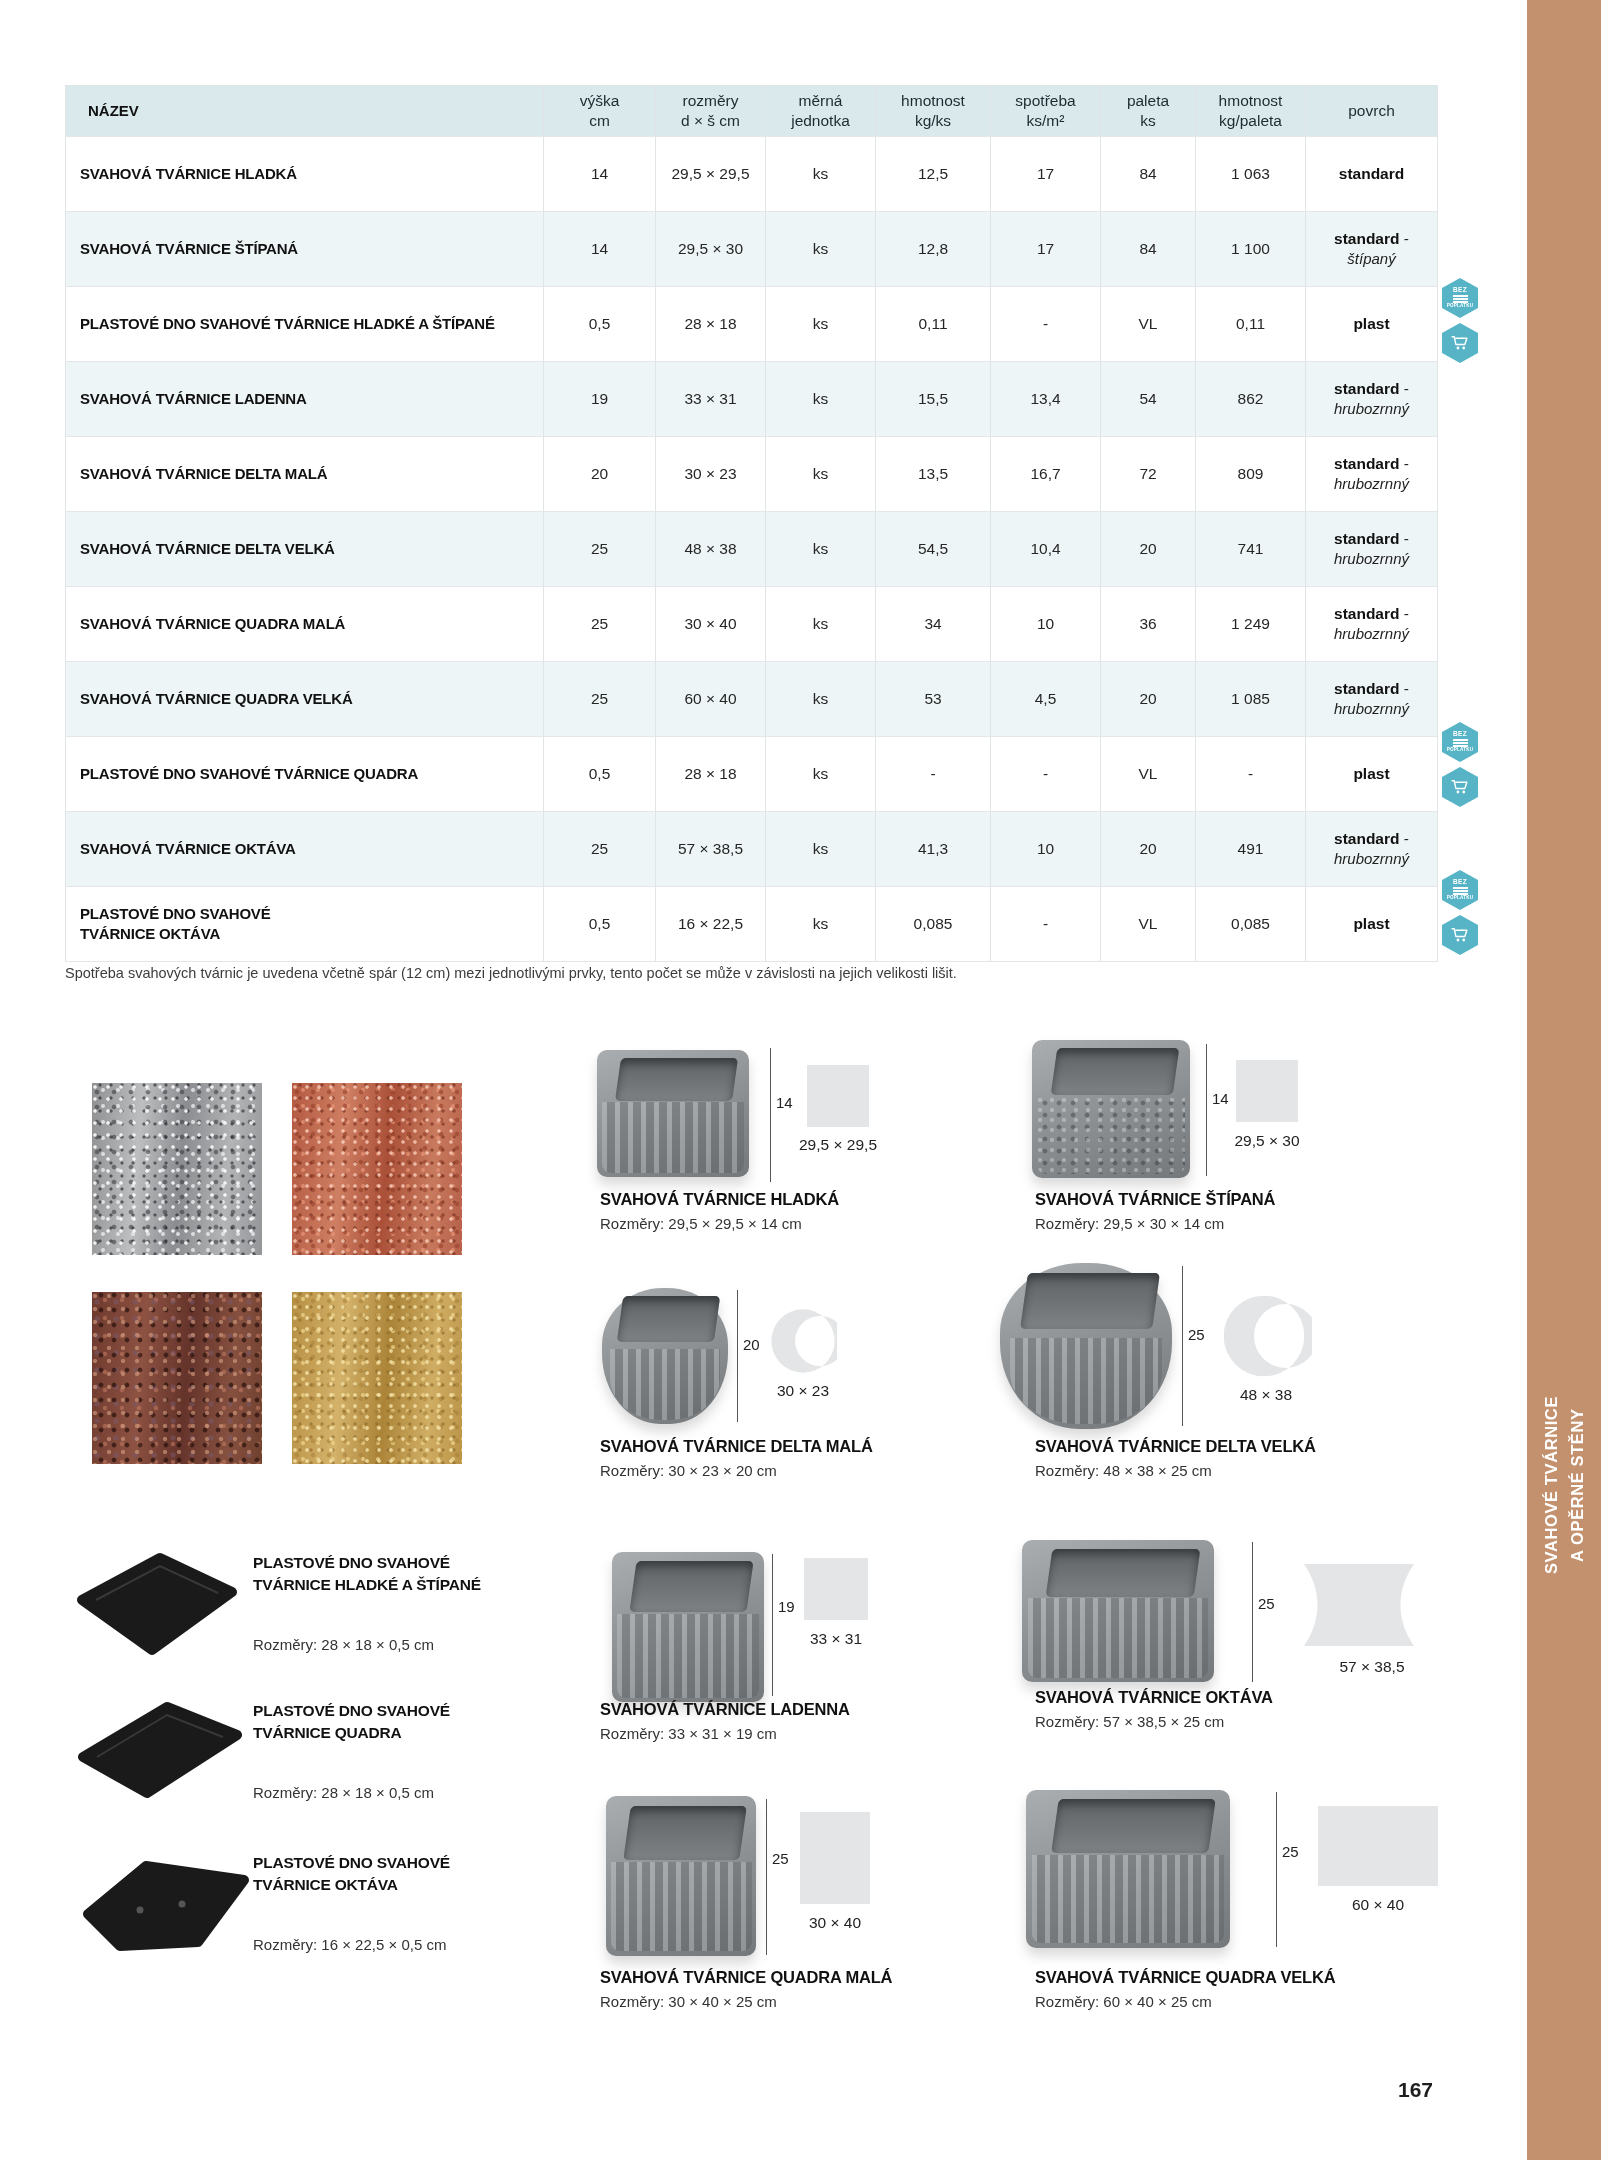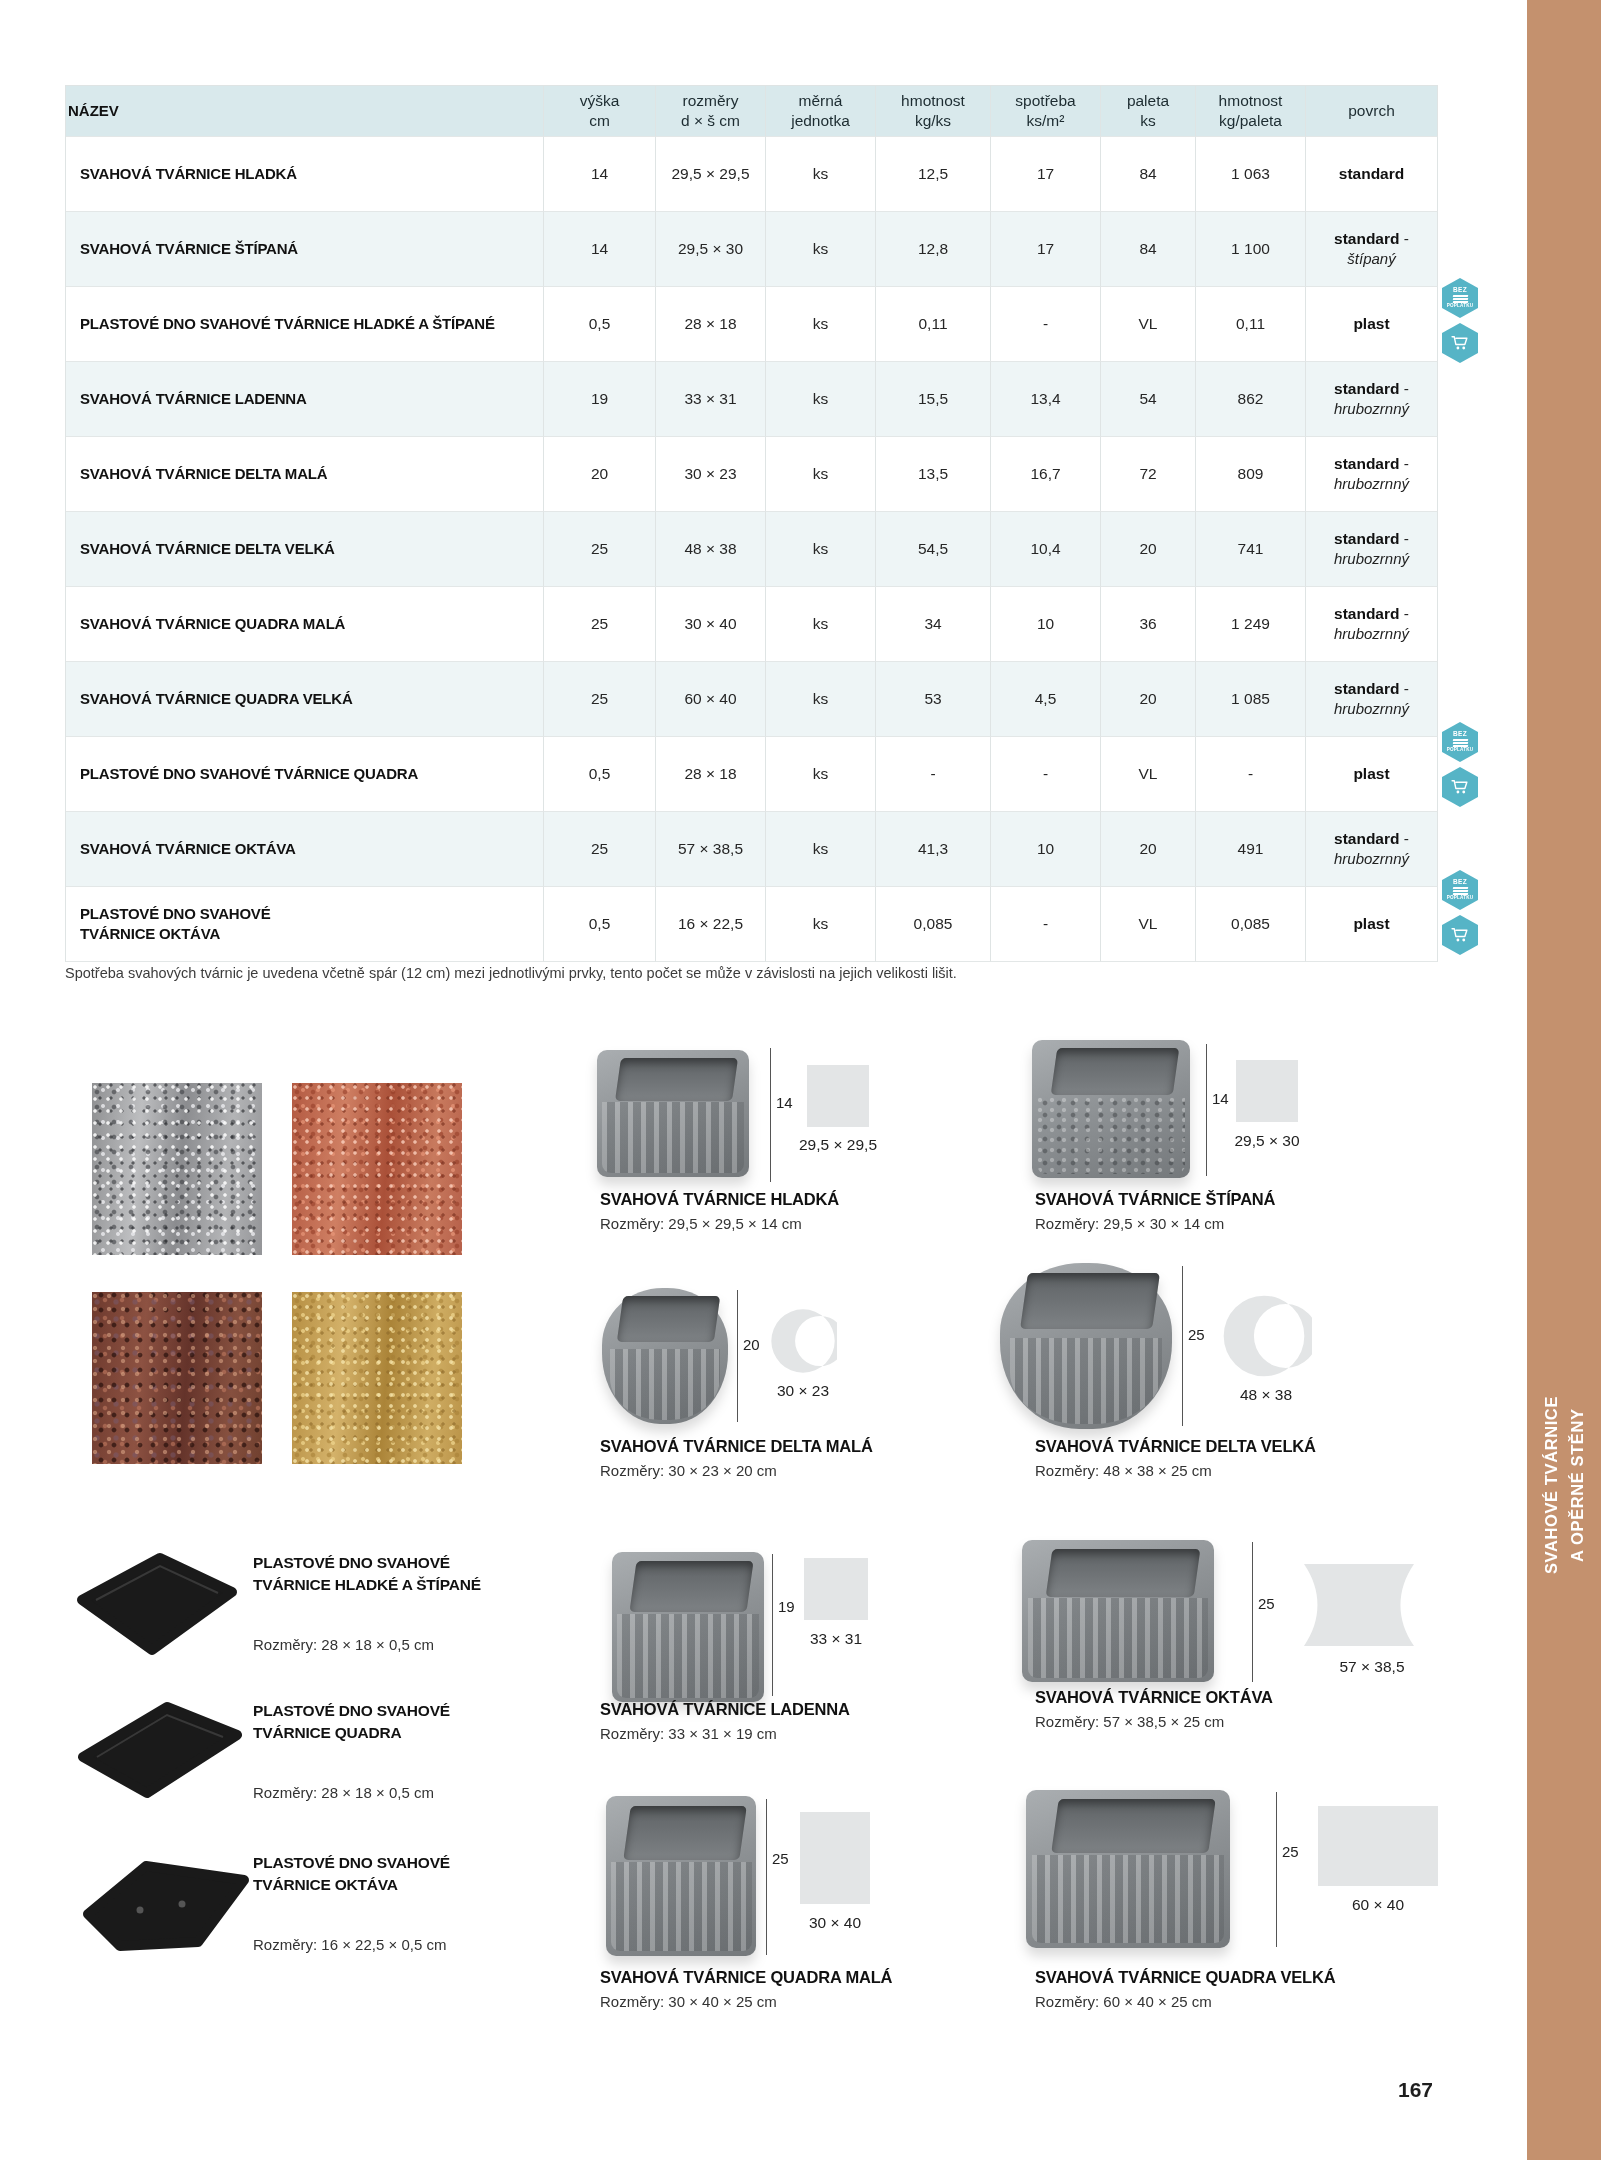--- a/index.html
+++ b/index.html
@@ -13,21 +13,21 @@
     line-height:1.55;text-align:center;}
 
   
   .tbl{position:absolute;left:65px;top:85px;display:grid;
     grid-template-columns:478px 112px 110px 110px 115px 110px 95px 110px 132px;
     border-top:1px solid #dfe4e4;border-left:1px solid #dfe4e4;}
   .c{border-right:1px solid #dfe4e4;border-bottom:1px solid #e3e7e7;display:flex;
     align-items:center;justify-content:center;font-size:15.5px;color:#262626;background:#fff;}
   .hc{height:50px;background:#d9e9ec;white-space:pre-line;text-align:center;line-height:1.3;
     font-size:15.5px;color:#1d2c31;}
-  .hc.nmh{justify-content:flex-start;padding-left:2px;font-weight:700;font-size:15px;color:#111;}
+  .hc.nmh{justify-content:flex-start;padding-left:22px;font-weight:700;font-size:15px;color:#111;}
   .rc{height:74px;}
   .nm{justify-content:flex-start;padding-left:14px;font-weight:700;font-size:15px;
     letter-spacing:-.2px;white-space:pre-line;line-height:1.35;color:#111;text-align:left;}
   .pv{flex-direction:column;line-height:1.3;text-align:center;}
   .pv b{font-weight:700;color:#111;}
   .pv i{font-style:italic;color:#222;font-size:15px;}
   .alt .c{background:#eef5f6;}
 
   
   .hexgrp{position:absolute;left:1442px;width:36px;}

